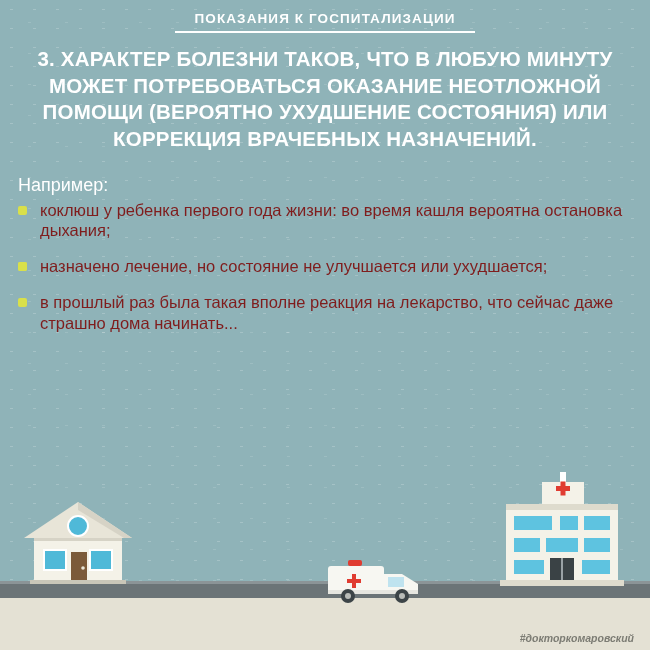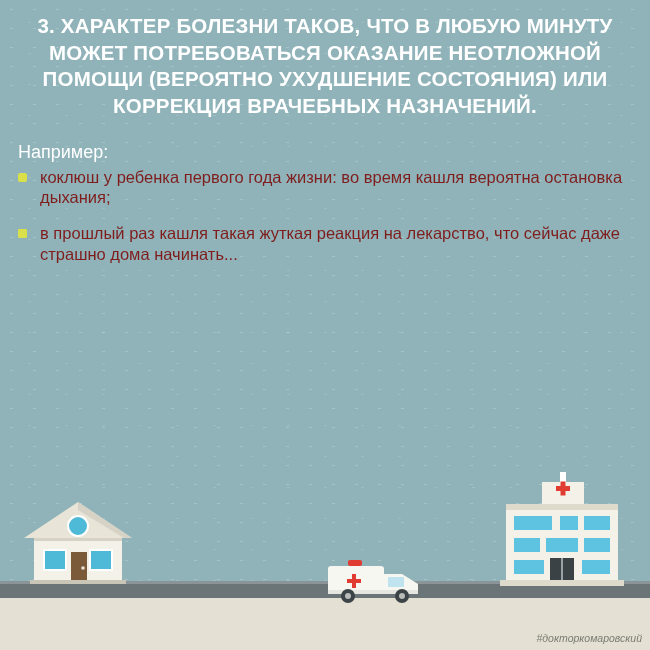--- a/index.html
+++ b/index.html
@@ -87,22 +87,22 @@
   }
   .road {
     position: absolute; left: 0; bottom: 44px; width: 650px; height: 22px;
     background: #6b7477;
   }
   .road-edge {
     position: absolute; left: 0; bottom: 66px; width: 650px; height: 3px;
     background: #8b9497;
   }
   .footer-tag {
-    position: absolute; right: 8px; bottom: 6px;
-    color: #7c7c74; font-size: 10.5px; font-style: italic; font-weight: normal;
+    position: absolute; right: 16px; bottom: 6px;
+    color: #7c7c74; font-size: 10.5px; font-style: italic; font-weight: bold;
     z-index: 5;
   }
 </style>
 </head>
 <body>
 
 <div id="slide">
 
   <div class="scene">
     <div class="road-edge"></div>
@@ -151,37 +151,42 @@
       <rect x="98" y="70" width="26" height="14" fill="#5ec3e0"></rect>
       <rect x="28" y="92" width="30" height="14" fill="#5ec3e0"></rect>
       <rect x="96" y="92" width="28" height="14" fill="#5ec3e0"></rect>
       <rect x="64" y="90" width="24" height="26" fill="#3a4245"></rect>
       <rect x="75" y="90" width="2" height="26" fill="#9aa2a5"></rect>
       <rect x="14" y="112" width="124" height="6" fill="#dedbcd"></rect>
     </svg>
   </div>
 
   <div class="content">
+    <div class="kicker">
+      <span>ПОКАЗАНИЯ К ГОСПИТАЛИЗАЦИИ</span>
+      <span class="line"></span>
+    </div>
 
     <div class="headline">3. ХАРАКТЕР БОЛЕЗНИ ТАКОВ, ЧТО В ЛЮБУЮ МИНУТУ МОЖЕТ ПОТРЕБОВАТЬСЯ ОКАЗАНИЕ НЕОТЛОЖНОЙ ПОМОЩИ (ВЕРОЯТНО УХУДШЕНИЕ СОСТОЯНИЯ) ИЛИ КОРРЕКЦИЯ ВРАЧЕБНЫХ НАЗНАЧЕНИЙ.</div>
 
     <div class="intro">Например:</div>
 
     <ul class="points">
       <li>
         <span class="bullet"></span>
         <span>коклюш у ребенка первого года жизни: во время кашля вероятна остановка дыхания;</span>
       </li>
       <li>
         <span class="bullet"></span>
       </li>
       <li>
         <span class="bullet"></span>
+        <span>назначено лечение, но состояние не улучшается или ухудшается;</span>
       </li>
       <li>
         <span class="bullet"></span>
-        <span>в прошлый раз кашля такая жуткая реакция на лекарство, что сейчас даже страшно дома начинать...</span>
+        <span>в прошлый раз была такая вполне реакция на лекарство, что сейчас даже страшно дома начинать...</span>
       </li>
     </ul>
   </div>
 
   <div class="footer-tag">#докторкомаровский</div>
 </div>
 
 </body></html>

